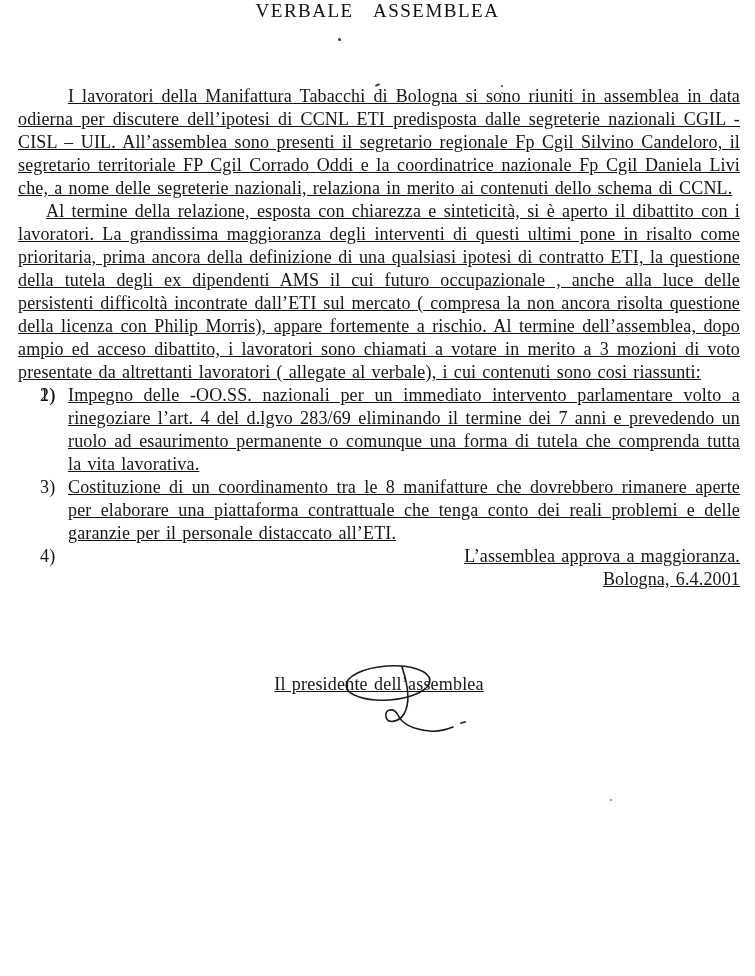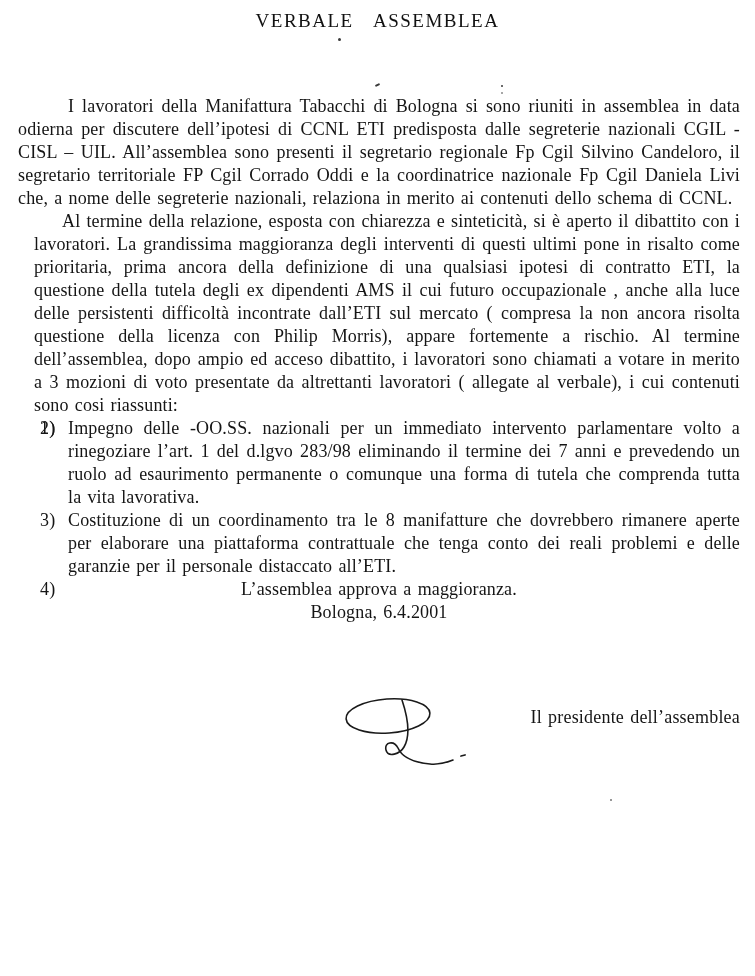--- a/index.html
+++ b/index.html
@@ -10,55 +10,55 @@
   .page {
     position: relative;
     width: 755px;
     height: 976px;
     background: #ffffff;
     color: #151515;
     font-family: "Liberation Serif", "DejaVu Serif", serif;
     overflow: hidden;
   }
   .doc-title {
-    margin-top: 10px;
     text-align: center;
     font-size: 19px;
     letter-spacing: 1.5px;
     word-spacing: 14px;
     color: #111;
   }
   .body-text {
     margin-top: 63px;
     padding: 0 15px 0 18px;
     font-size: 18px;
     line-height: 23px;
     text-align: justify;
     letter-spacing: 0.15px;
     word-spacing: 1.5px;
+    text-decoration: underline;
   }
   .para { margin: 0; }
   .para.indent-large { text-indent: 50px; }
-  .para.indent-small { text-indent: 28px; margin-left: 16px; }
+  .para.indent-small { text-indent: 28px; }
   .num-list { margin: 0; }
   .num-item {
     position: relative;
     margin: 0;
     padding-left: 50px;
   }
   .num-item .num {
     position: absolute;
     left: 22px;
     top: 0;
   }
-  .closing { margin: 0; text-align: center; }
+  .closing { margin: 0; text-align: right; }
   .sig-block {
     position: relative;
     margin-top: 82px;
-    text-align: right;
+    text-align: center;
     font-size: 18px;
     letter-spacing: 0.2px;
   }
   .sig-caption {
     position: relative;
     z-index: 1;
   }
   .sig-scribble {
     position: absolute;
     left: 310px;
@@ -95,21 +95,21 @@
     <p class="para indent-large">I lavoratori della Manifattura Tabacchi di Bologna si sono riuniti in assemblea in data odierna per discutere dell’ipotesi di CCNL ETI predisposta dalle segreterie nazionali CGIL - CISL – UIL. All’assemblea sono presenti il segretario regionale Fp Cgil Silvino Candeloro, il segretario territoriale FP Cgil Corrado Oddi e la coordinatrice nazionale Fp Cgil Daniela Livi che, a nome delle segreterie nazionali, relaziona in merito ai contenuti  dello schema di CCNL.</p>
 
     <p class="para indent-small">Al termine della relazione, esposta con chiarezza e sinteticità,  si è aperto il dibattito con i lavoratori. La grandissima maggioranza degli  interventi di questi ultimi pone in risalto come prioritaria, prima ancora della definizione di una qualsiasi ipotesi di contratto ETI, la questione della tutela degli ex dipendenti AMS il cui futuro occupazionale , anche alla luce delle persistenti difficoltà incontrate dall’ETI sul mercato ( compresa la non ancora risolta questione della licenza con Philip Morris), appare fortemente a rischio. Al termine dell’assemblea, dopo ampio ed acceso dibattito,  i lavoratori sono chiamati a votare in merito a  3 mozioni di voto presentate da altrettanti lavoratori ( allegate al verbale),  i cui contenuti  sono cosi riassunti:</p>
 
     <div class="num-list">
       <div class="num-item">
         <span class="num">1)</span>
       </div>
       <div class="num-item">
         <span class="num">2)</span>
-        <span>Impegno delle -OO.SS. nazionali per un immediato intervento parlamentare volto a rinegoziare l’art. 1 del d.lgvo 283/98 eliminando il termine dei 7 anni e prevedendo  un ruolo ad esaurimento permanente o comunque  una forma di tutela che comprenda tutta la vita lavorativa.</span>
+        <span>Impegno delle -OO.SS. nazionali per un immediato intervento parlamentare volto a rinegoziare l’art. 4 del d.lgvo 283/69 eliminando il termine dei 7 anni e prevedendo  un ruolo ad esaurimento permanente o comunque  una forma di tutela che comprenda tutta la vita lavorativa.</span>
       </div>
       <div class="num-item">
         <span class="num">3)</span>
         <span>Costituzione di un coordinamento tra le 8 manifatture che dovrebbero rimanere aperte per elaborare una piattaforma contrattuale che tenga conto dei reali problemi e delle garanzie per il personale distaccato all’ETI.</span>
       </div>
       <div class="num-item">
         <span class="num">4)</span>
       </div>
     </div>
 

